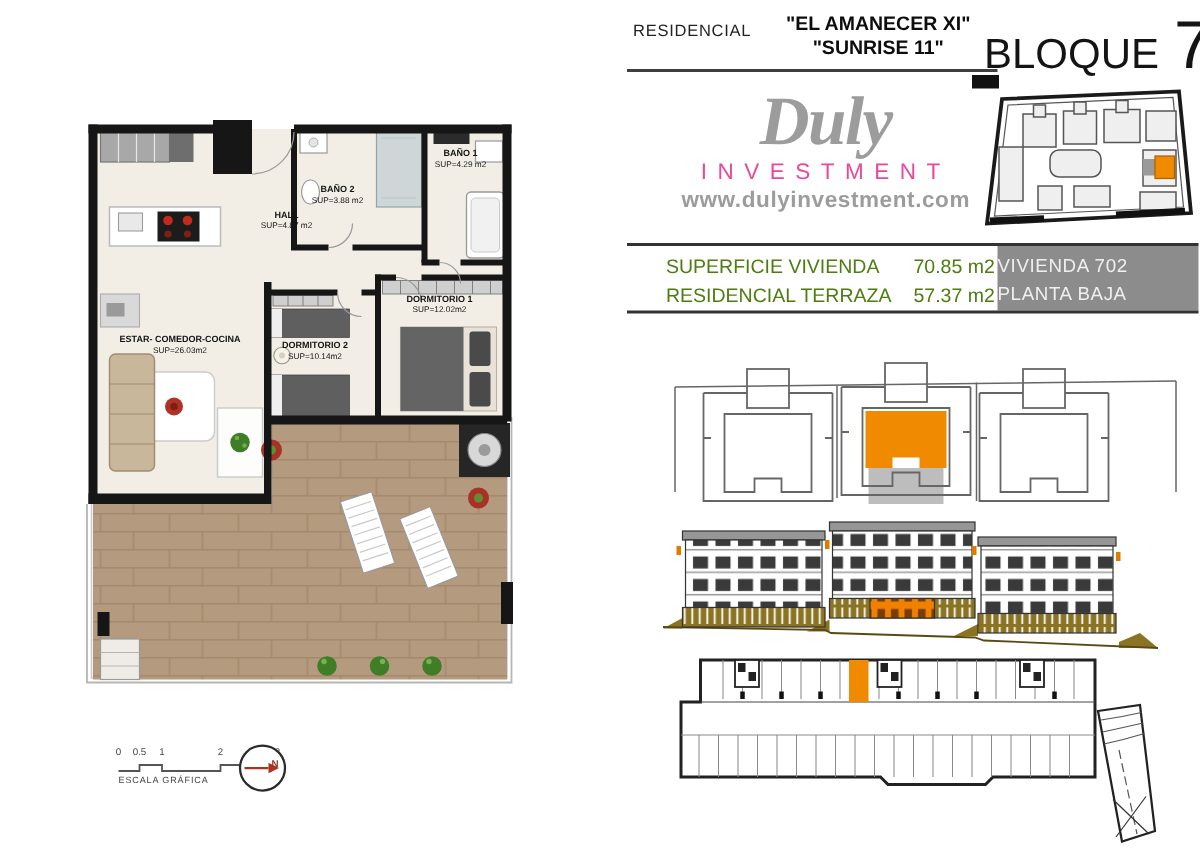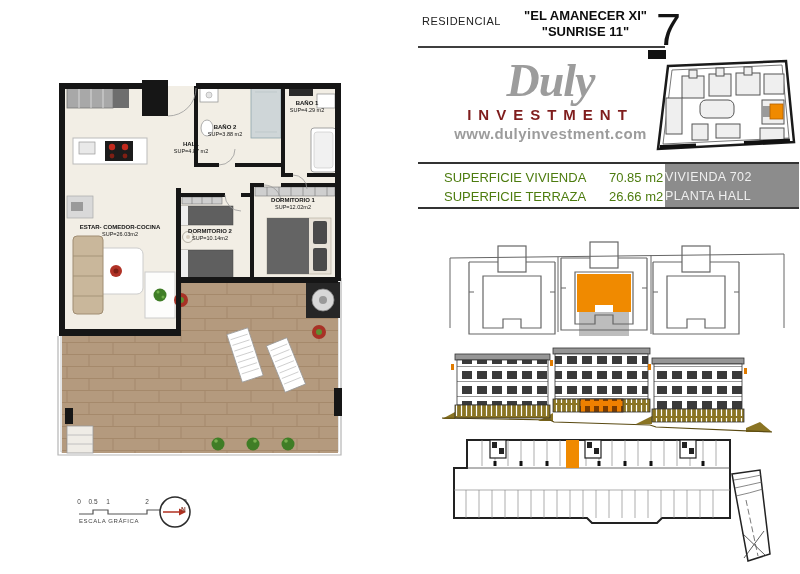--- a/index.html
+++ b/index.html
@@ -11,21 +11,21 @@
   .projname{left:498px;top:8px;width:175px;text-align:center;font-weight:bold;
             font-size:13px;line-height:16px;color:#0d0d0d;}
   .hdr-line{left:418px;top:46px;width:247px;height:2px;background:#3f3f3f;}
   .bloque{left:656px;top:4px;display:flex;align-items:baseline;gap:10px;}
   .bloque .word{font-size:28px;color:#141414;}
   .bloque .num{font-size:45px;color:#141414;}
   
   .logo{left:438px;top:56px;width:225px;text-align:center;}
   .logo .brand{font-family:Liberation Serif, serif;font-style:italic;font-weight:bold;
                font-size:46px;line-height:50px;color:#9c9c9c;letter-spacing:-1px;}
-  .logo .sub{font-size:15px;font-weight:bold;letter-spacing:7px;color:#7f1d1d;margin-top:0px;}
+  .logo .sub{font-size:15px;font-weight:normal;letter-spacing:7px;color:#ec4899;margin-top:0px;}
   .logo .web{font-size:15px;font-weight:bold;color:#9c9c9c;margin-top:2px;letter-spacing:.4px;}
   
   .sum-top{left:418px;top:162px;width:381px;height:2px;background:#333;}
   .sum-bot{left:418px;top:207px;width:381px;height:2px;background:#333;}
   .sum-box{left:418px;top:164px;width:247px;height:43px;background:#fff;
            padding-top:4px;box-sizing:border-box;}
   .sum-row{display:flex;font-size:13px;line-height:19px;color:#4d7c0f;padding-left:26px;}
   .sum-row .lbl{width:165px;}
   .unit-box{left:665px;top:164px;width:134px;height:43px;background:#8c8c8c;color:#efefef;
             font-size:12.5px;line-height:19px;text-align:left;padding-top:4px;
@@ -245,20 +245,21 @@
   <span class="n">N</span>
 </div>
 
 <span class="abs residencial">RESIDENCIAL</span>
 <div class="abs projname">
   <span>"EL AMANECER XI"</span><br>
   <span>"SUNRISE 11"</span>
 </div>
 <div class="abs hdr-line"></div>
 <div class="abs bloque">
+  <span class="word">BLOQUE</span>
   <span class="num">7</span>
 </div>
 
 <div class="abs logo">
   <div class="brand">Duly</div>
   <div class="sub">INVESTMENT</div>
   <div class="web">www.dulyinvestment.com</div>
 </div>
 
 <svg class="abs" style="left:648px;top:50px" width="152" height="112" viewBox="0 0 152 112">
@@ -286,27 +287,27 @@
   <path d="M96,93 L142,90.5" stroke="#111" stroke-width="4"></path>
 </svg>
 
 <div class="abs sum-top"></div>
 <div class="abs sum-box">
   <div class="sum-row">
     <span class="lbl">SUPERFICIE VIVIENDA</span>
     <span class="val">70.85 m2</span>
   </div>
   <div class="sum-row">
-    <span class="lbl">SUPERFICIE TERRAZA</span>
-    <span class="val">26.66 m2</span>
+    <span class="lbl">RESIDENCIAL TERRAZA</span>
+    <span class="val">57.37 m2</span>
   </div>
 </div>
 <div class="abs unit-box">
   <div>VIVIENDA 702</div>
-  <div>PLANTA HALL</div>
+  <div>PLANTA BAJA</div>
 </div>
 <div class="abs sum-bot"></div>
 
 <svg class="abs" style="left:432px;top:228px" width="368" height="112" viewBox="0 0 368 112">
   <defs>
     <g id="rmod" fill="none" stroke="#666" stroke-width="1.2">
       <path d="M-43,6 H-14 M14,6 H43 M-43,6 V78 H43 V6"></path>
       <rect x="-14" y="-10" width="28" height="26"></rect>
       <path d="M-29,20 H29 V72 H9 V63 H-9 V72 H-29 Z"></path>
       <path d="M-43,36 h5 M43,36 h-5"></path>

